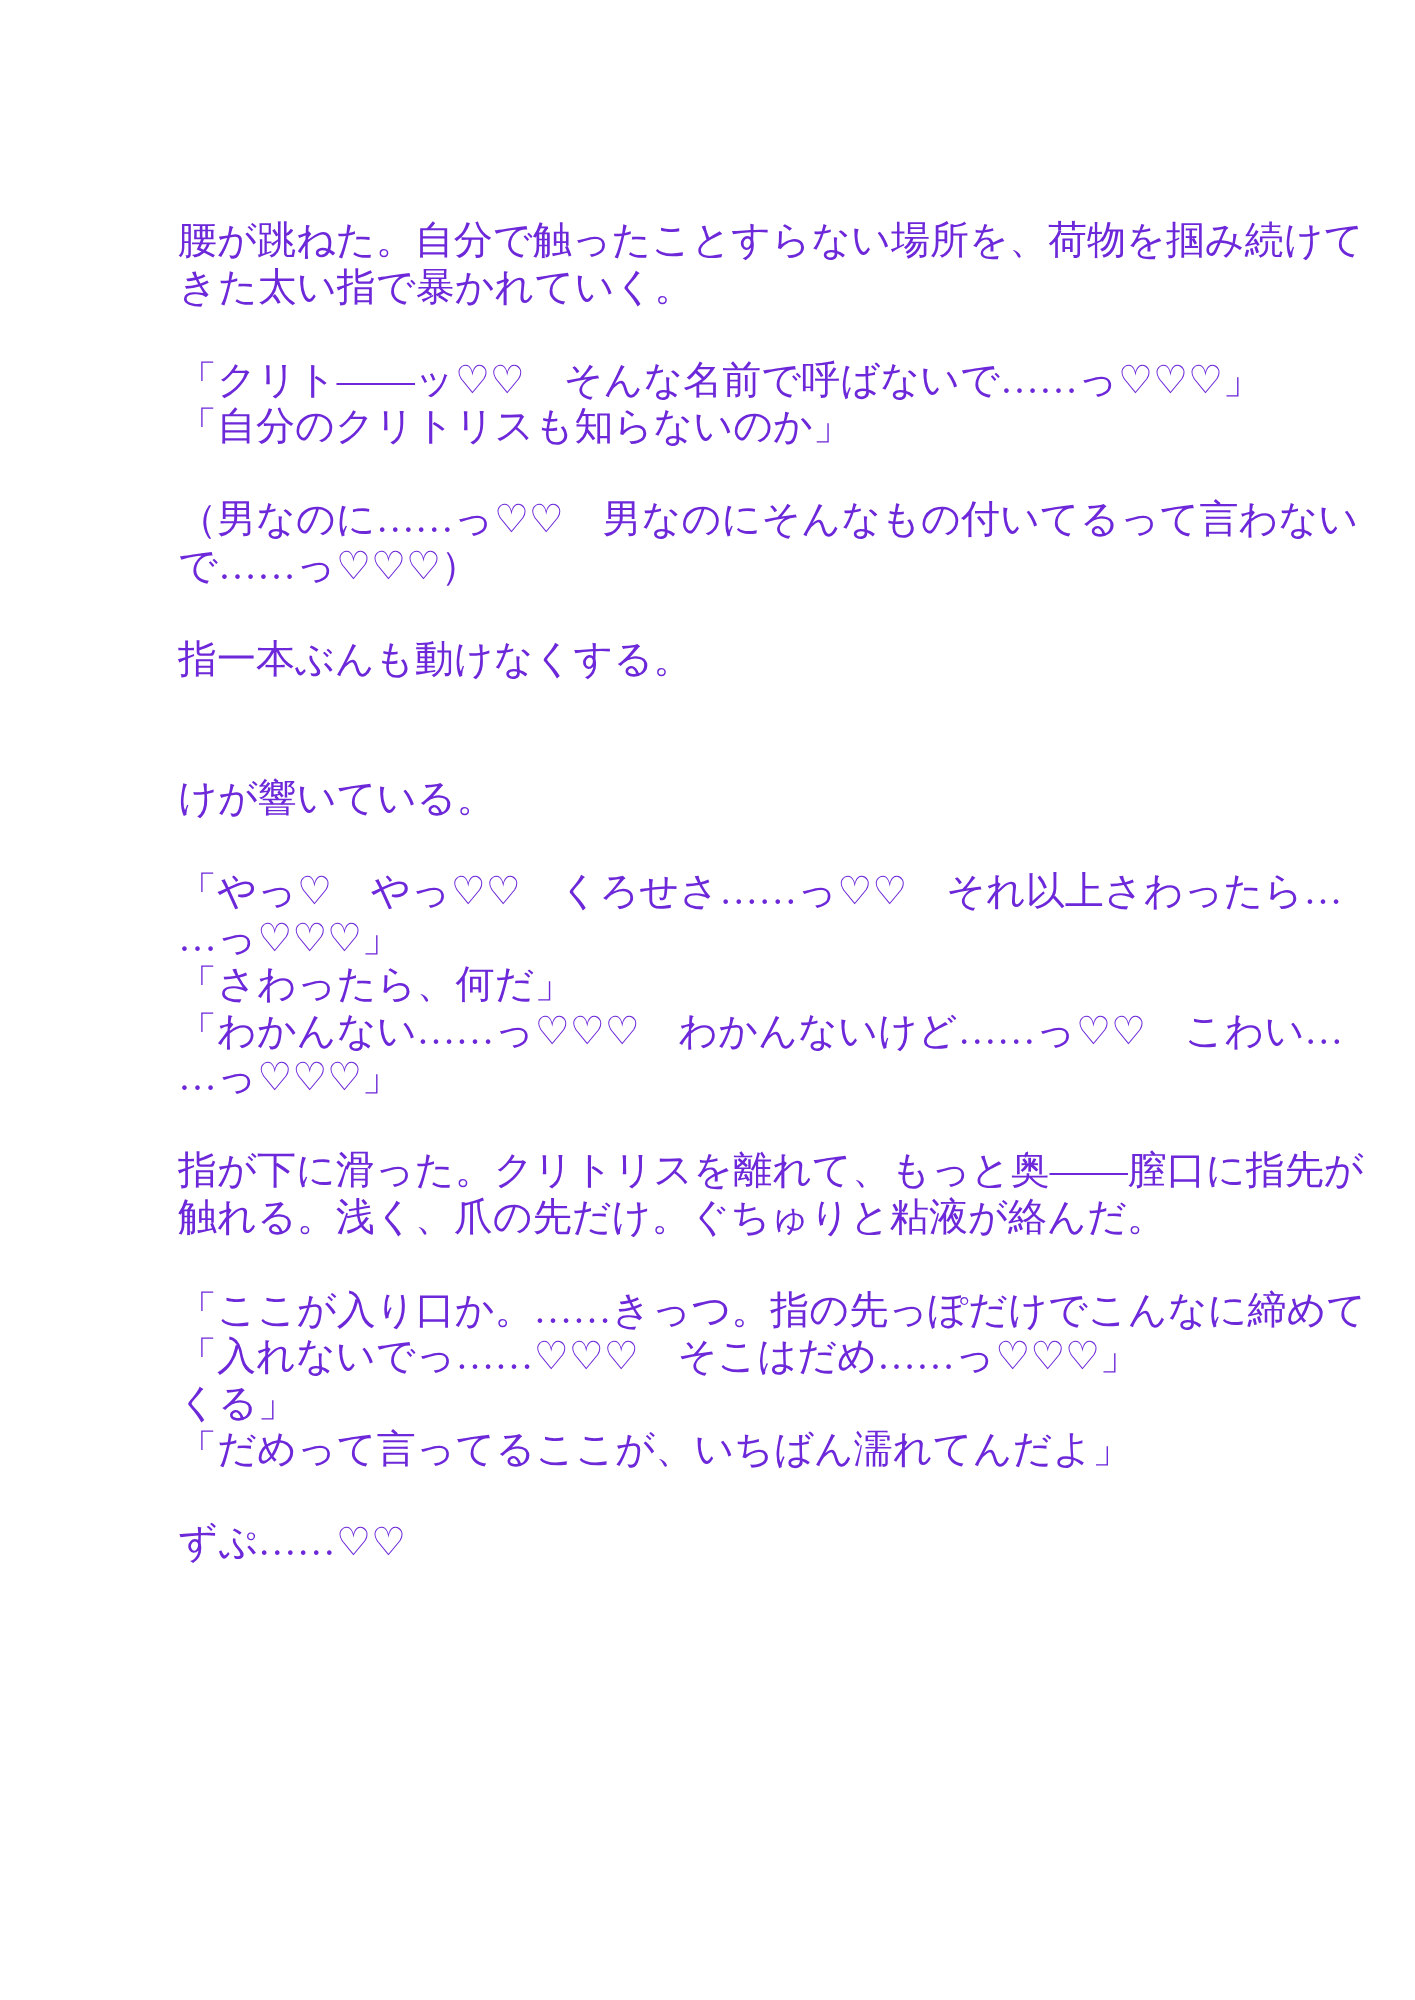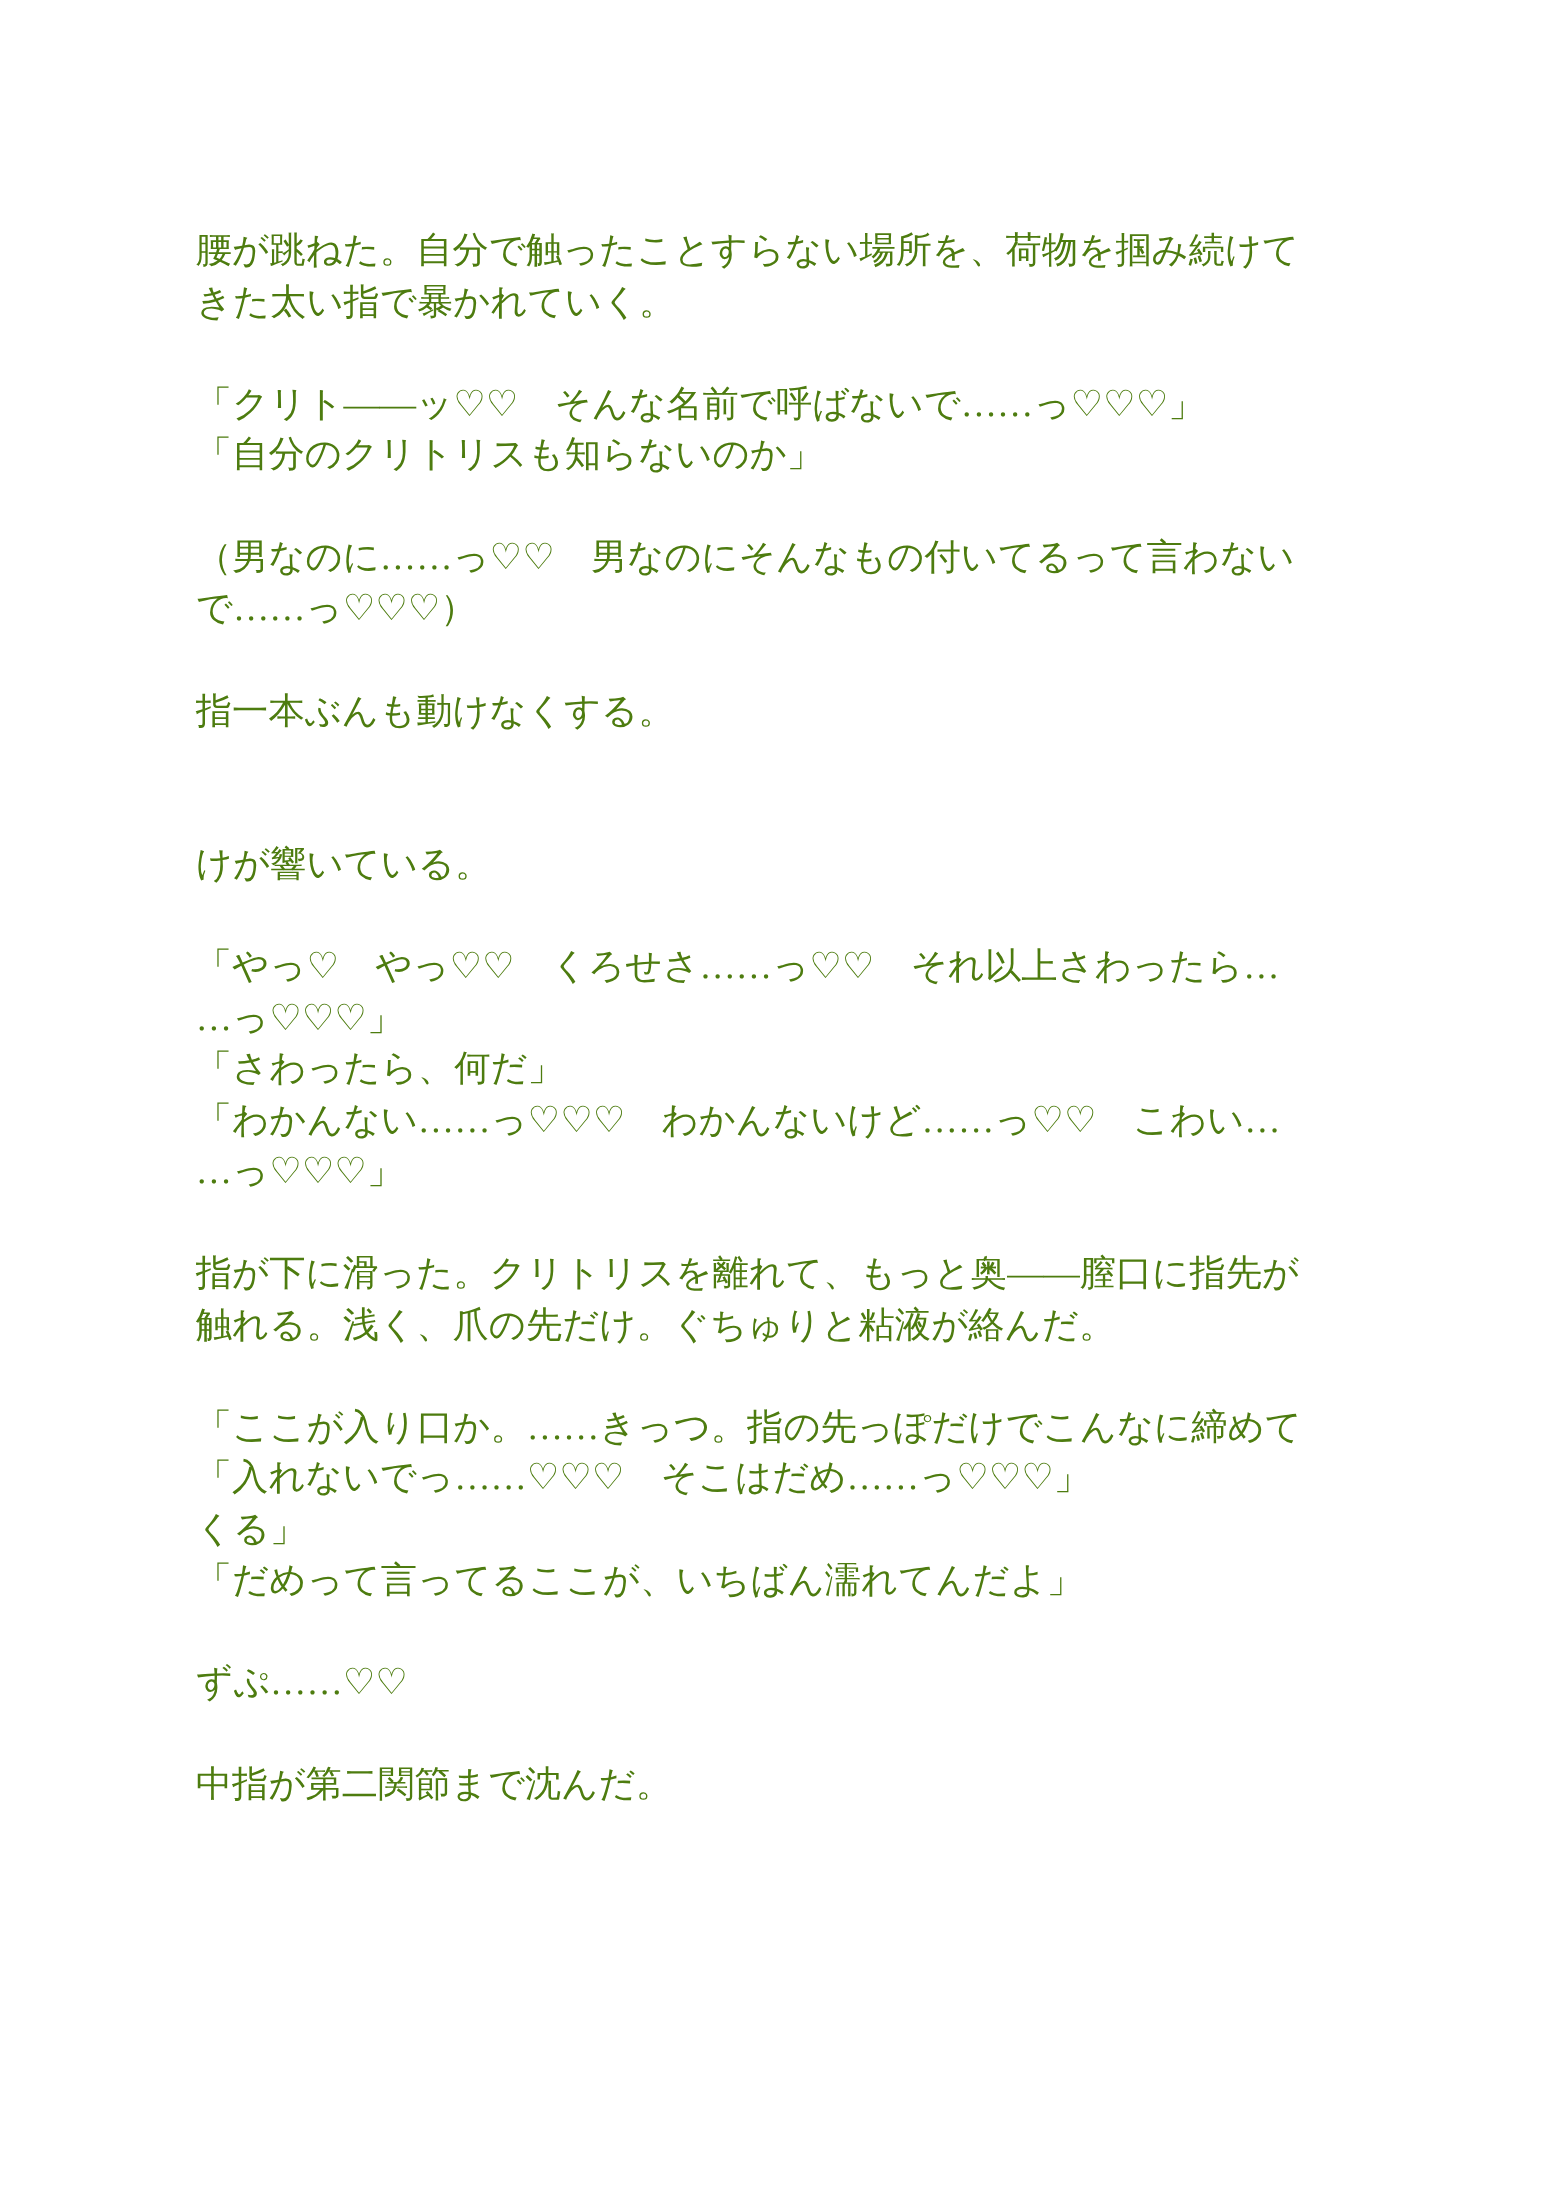--- a/index.html
+++ b/index.html
@@ -15,25 +15,25 @@
   }
   .page {
     position: absolute;
     top: 0; left: 0;
     width: 1415px;
     height: 2000px;
     background: #ffffff;
   }
   .text-block {
     position: absolute;
-    top: 205px;
+    top: 217px;
     left: 178px;
     width: 1060px;
-    color: #4d7c0f;
-    font-size: 33px;
+    color: #6d28d9;
+    font-size: 39px;
   }
   .line {
     height: 46.5px;
     line-height: 46.5px;
     white-space: pre;
     letter-spacing: 0;
   }
 </style>
 </head>
 <body>
@@ -63,15 +63,14 @@
       <div class="line">指が下に滑った。クリトリスを離れて、もっと奥――膣口に指先が</div>
       <div class="line">触れる。浅く、爪の先だけ。ぐちゅりと粘液が絡んだ。</div>
       <div class="line"></div>
       <div class="line">「ここが入り口か。……きっつ。指の先っぽだけでこんなに締めて</div>
       <div class="line">「入れないでっ……♡♡♡　そこはだめ……っ♡♡♡」</div>
       <div class="line">くる」</div>
       <div class="line">「だめって言ってるここが、いちばん濡れてんだよ」</div>
       <div class="line"></div>
       <div class="line">ずぷ……♡♡</div>
       <div class="line"></div>
-      <div class="line">中指が第二関節まで沈んだ。</div>
     </div>
 </div>
 
 </body></html>

